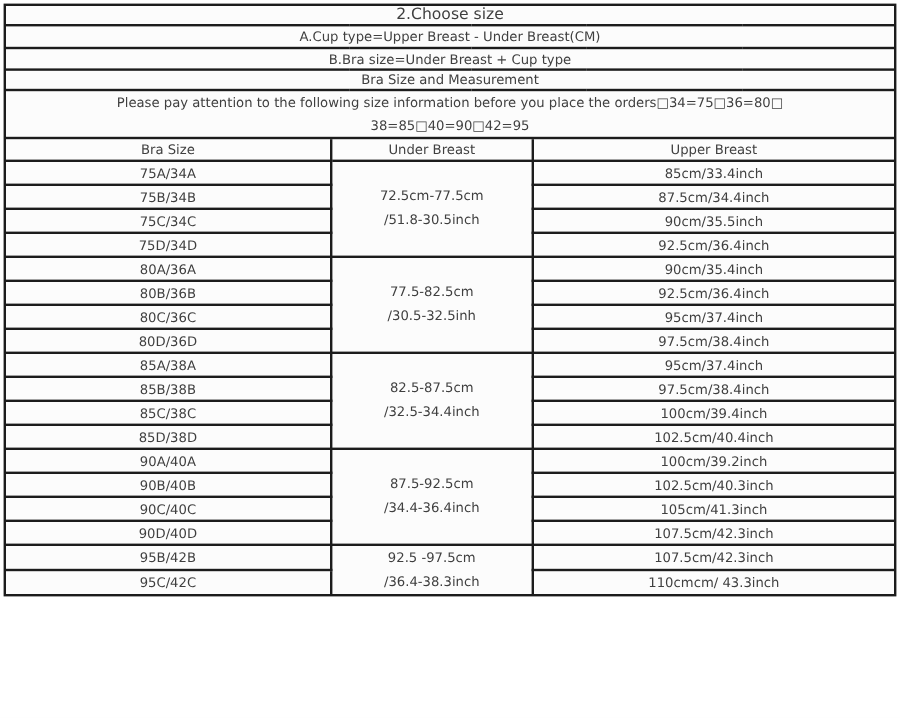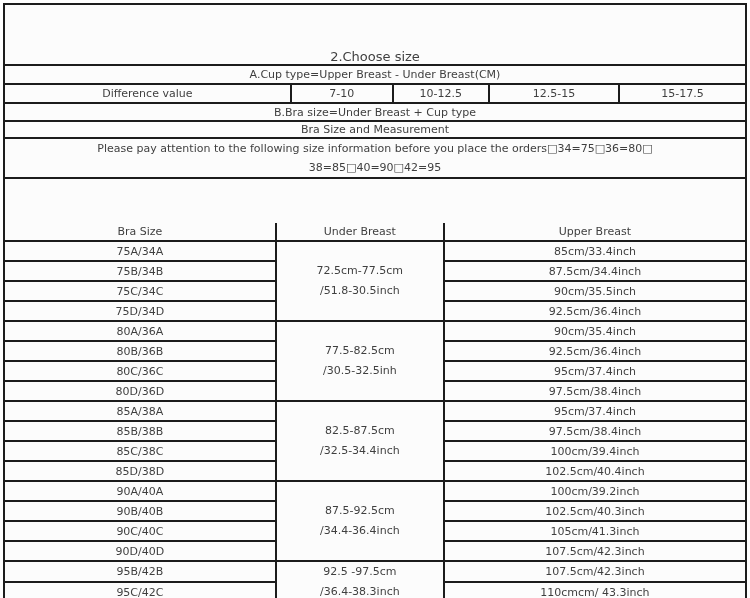--- a/index.html
+++ b/index.html
@@ -13,21 +13,20 @@
     width: 740px;
     margin: 3px auto;
     border: 2px solid #1c1c1c;
     background: #fcfcfc;
   }
   table {
     width: 100%;
     border-collapse: collapse;
     table-layout: fixed;
     border: hidden; 
-    margin-top: 44px;
   }
   td {
     border: 2px solid #1c1c1c;
     text-align: center;
     vertical-align: middle;
     font-size: 11px;
     padding: 0;
     overflow: hidden;
     white-space: nowrap;
   }
@@ -59,27 +58,20 @@
           <col style="width:13.0%">
           <col style="width:17.6%">
           <col style="width:17.0%">
     </colgroup>
     <tbody>
           <tr class="row-title">
       <td colspan="5">2.Choose size</td>
     </tr>
     <tr class="row-header">
       <td colspan="5">A.Cup type=Upper Breast - Under Breast(CM)</td>
-    </tr>
-    <tr class="row-diff">
-      <td>Difference value</td>
-      <td>7-10</td>
-      <td>10-12.5</td>
-      <td>12.5-15</td>
-      <td>15-17.5</td>
     </tr>
     <tr class="row-formula">
       <td colspan="5">B.Bra size=Under Breast + Cup type</td>
     </tr>
     <tr class="row-meas">
       <td colspan="5">Bra Size and Measurement</td>
     </tr>
     <tr class="row-note">
       <td colspan="5">
         <div class="line">Please pay attention to the following size information before you place the orders□34=75□36=80□</div>

